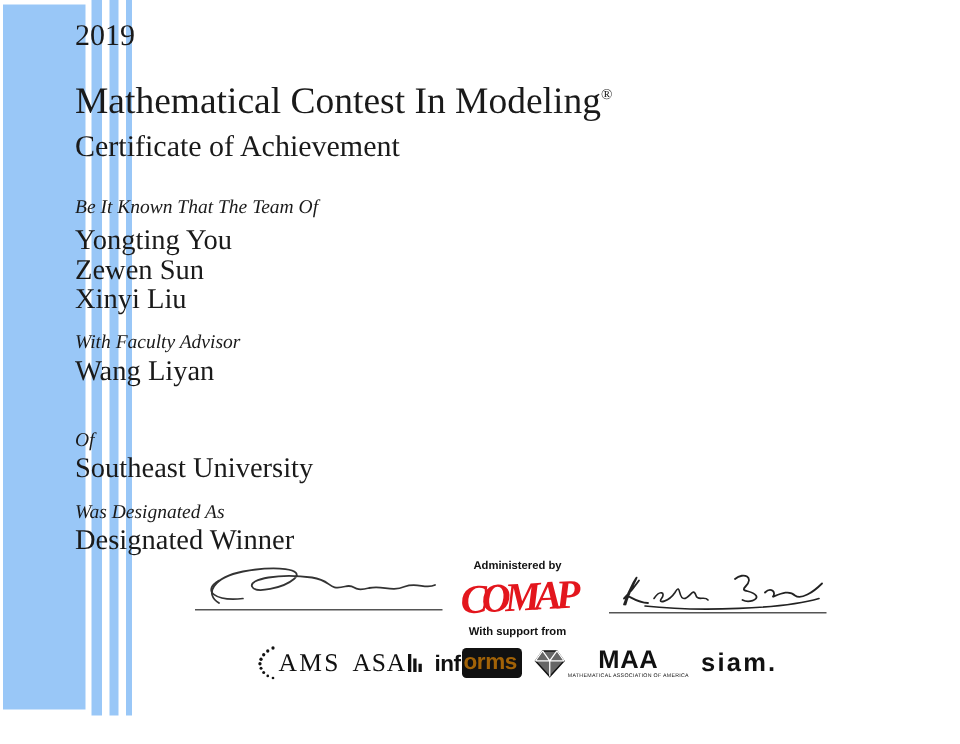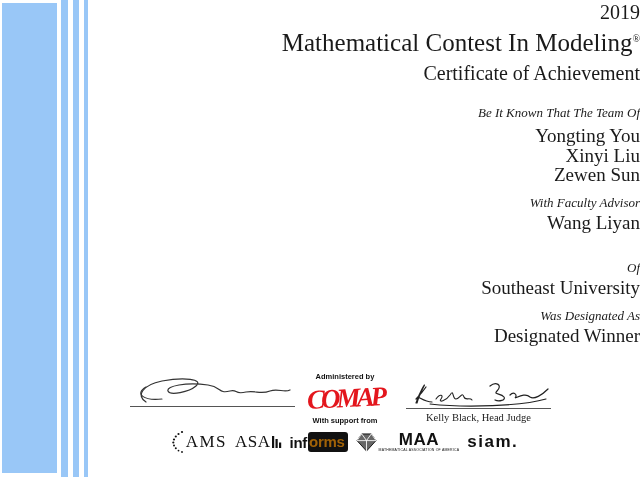--- a/index.html
+++ b/index.html
@@ -7,23 +7,23 @@
         font-family:"Liberation Serif","DejaVu Serif",serif;color:var(--text,#1a1a1a);}
 
   
   .band{position:absolute;background:var(--band-blue,#99C7F7);}
   .band-wide{left:2px;top:3px;width:55px;height:470px;}
   .band-s1{left:61px;top:0;width:7px;height:477px;}
   .band-s2{left:73px;top:0;width:6px;height:477px;}
   .band-s3{left:84px;top:0;width:4px;height:477px;}
 
   
-  .content{position:absolute;left:50px;top:0;width:590px;text-align:right;}
+  .content{position:absolute;left:50px;top:12px;width:590px;text-align:left;}
   .year{font-size:20px;line-height:24px;}
-  .title{font-size:25px;line-height:30px;margin-top:0;}
+  .title{font-size:25px;line-height:30px;margin-top:13px;}
   .reg{font-size:10px;vertical-align:super;}
   .subtitle{font-size:20px;line-height:30px;}
   .small-line{font-size:13px;line-height:17px;font-style:italic;}
   .big-line{font-size:19px;line-height:19.5px;}
   .mt-team{margin-top:16px;}
   .mt-names{margin-top:5px;}
   .mt-advint{margin-top:9px;}
   .mt-adv{margin-top:2px;}
   .mt-of{margin-top:27px;}
   .mt-inst{margin-top:2px;}
@@ -72,22 +72,22 @@
     <div class="band band-s3"></div>
   </div>
 
   <div class="content">
     <div class="year">2019</div>
     <div class="title"><span>Mathematical Contest In Modeling</span><span class="reg">®</span></div>
     <div class="subtitle">Certificate of Achievement</div>
 
     <div class="small-line mt-team">Be It Known That The Team Of</div>
     <div class="big-line mt-names">Yongting You</div>
+    <div class="big-line">Zewen Sun</div>
     <div class="big-line">Xinyi Liu</div>
-    <div class="big-line">Zewen Sun</div>
 
     <div class="small-line mt-advint">With Faculty Advisor</div>
     <div class="big-line mt-adv">Wang Liyan</div>
 
     <div class="small-line mt-of">Of</div>
     <div class="big-line mt-inst">Southeast University</div>
 
     <div class="small-line mt-desint">Was Designated As</div>
     <div class="big-line mt-des">Designated Winner</div>
   </div>
@@ -107,21 +107,20 @@
   </div>
 
   <div class="sig sig-right">
     <svg width="145" height="32" viewBox="0 0 145 32">
       <path d="M10,25 C14,13 20,4 18,8 C15,14 12,21 11,25 M20,9 C16,15 12,19 10,21 M12,19 C16,21 20,24 26,24" fill="none" stroke="#222" stroke-width="1.2" stroke-linecap="round"></path>
       <path d="M30,21 C34,15 38,17 35,21 C32,25 40,23 44,17 C48,10 46,21 50,21 C54,21 56,13 58,19 C59,23 64,19 66,22" fill="none" stroke="#222" stroke-width="1.1" stroke-linecap="round"></path>
       <path d="M84,8 C90,3 97,7 91,13 C87,17 95,15 98,19 C100,22 93,24 89,22 M104,17 C108,13 112,17 109,20 C114,18 120,15 124,19 C128,22 136,17 142,11" fill="none" stroke="#222" stroke-width="1.2" stroke-linecap="round"></path>
       <path d="M24,26 C60,30 116,28 140,21" fill="none" stroke="#222" stroke-width="1.1" stroke-linecap="round"></path>
     </svg>
     <div class="sig-line"></div>
-    <div class="sig-label">Kelly Black, Head Judge</div>
   </div>
 
   <div class="sponsors">
     <span class="logo">
       <svg width="13" height="24" viewBox="0 0 13 24">
         <g fill="#111">
           <circle cx="10" cy="2" r="1.1"></circle>
             <circle cx="6.5" cy="4" r="1.1"></circle>
             <circle cx="3.8" cy="6.5" r="1.1"></circle>
           <circle cx="2" cy="9.5" r="1.1"></circle>

